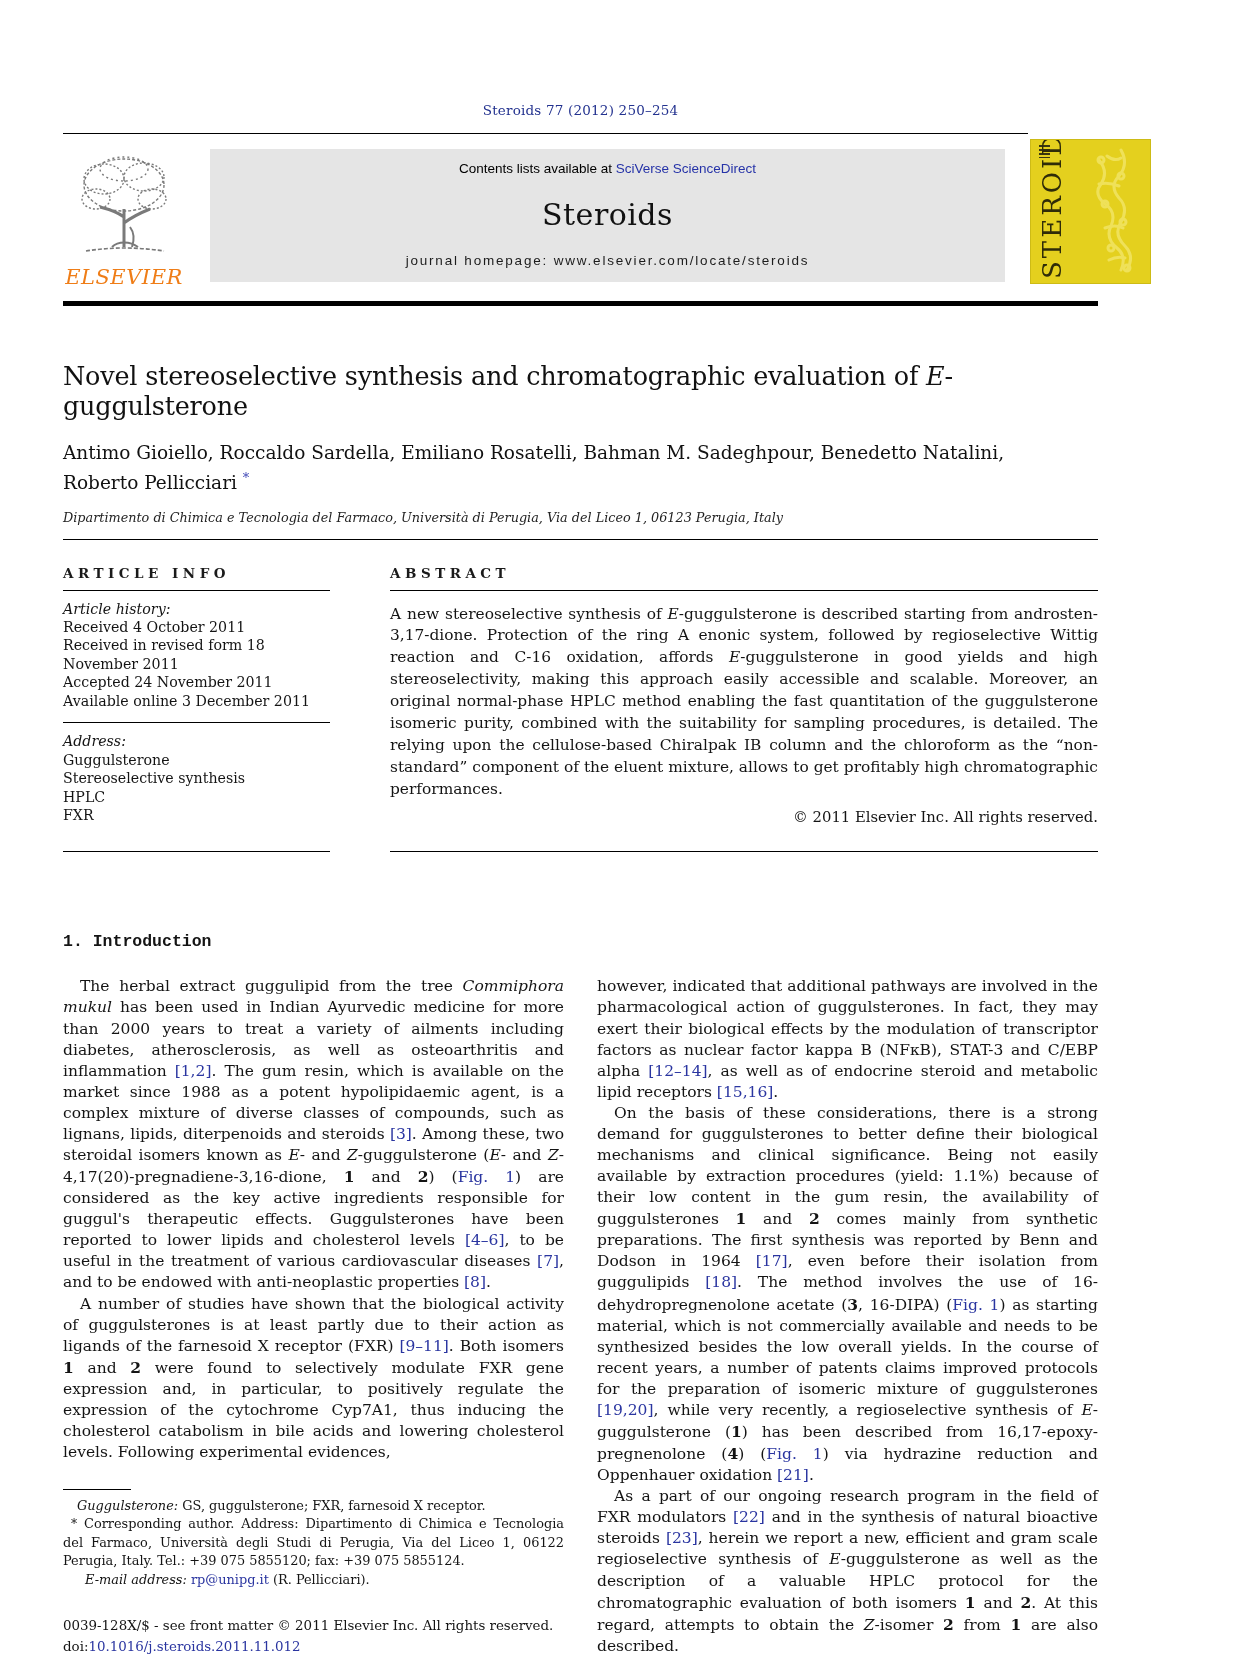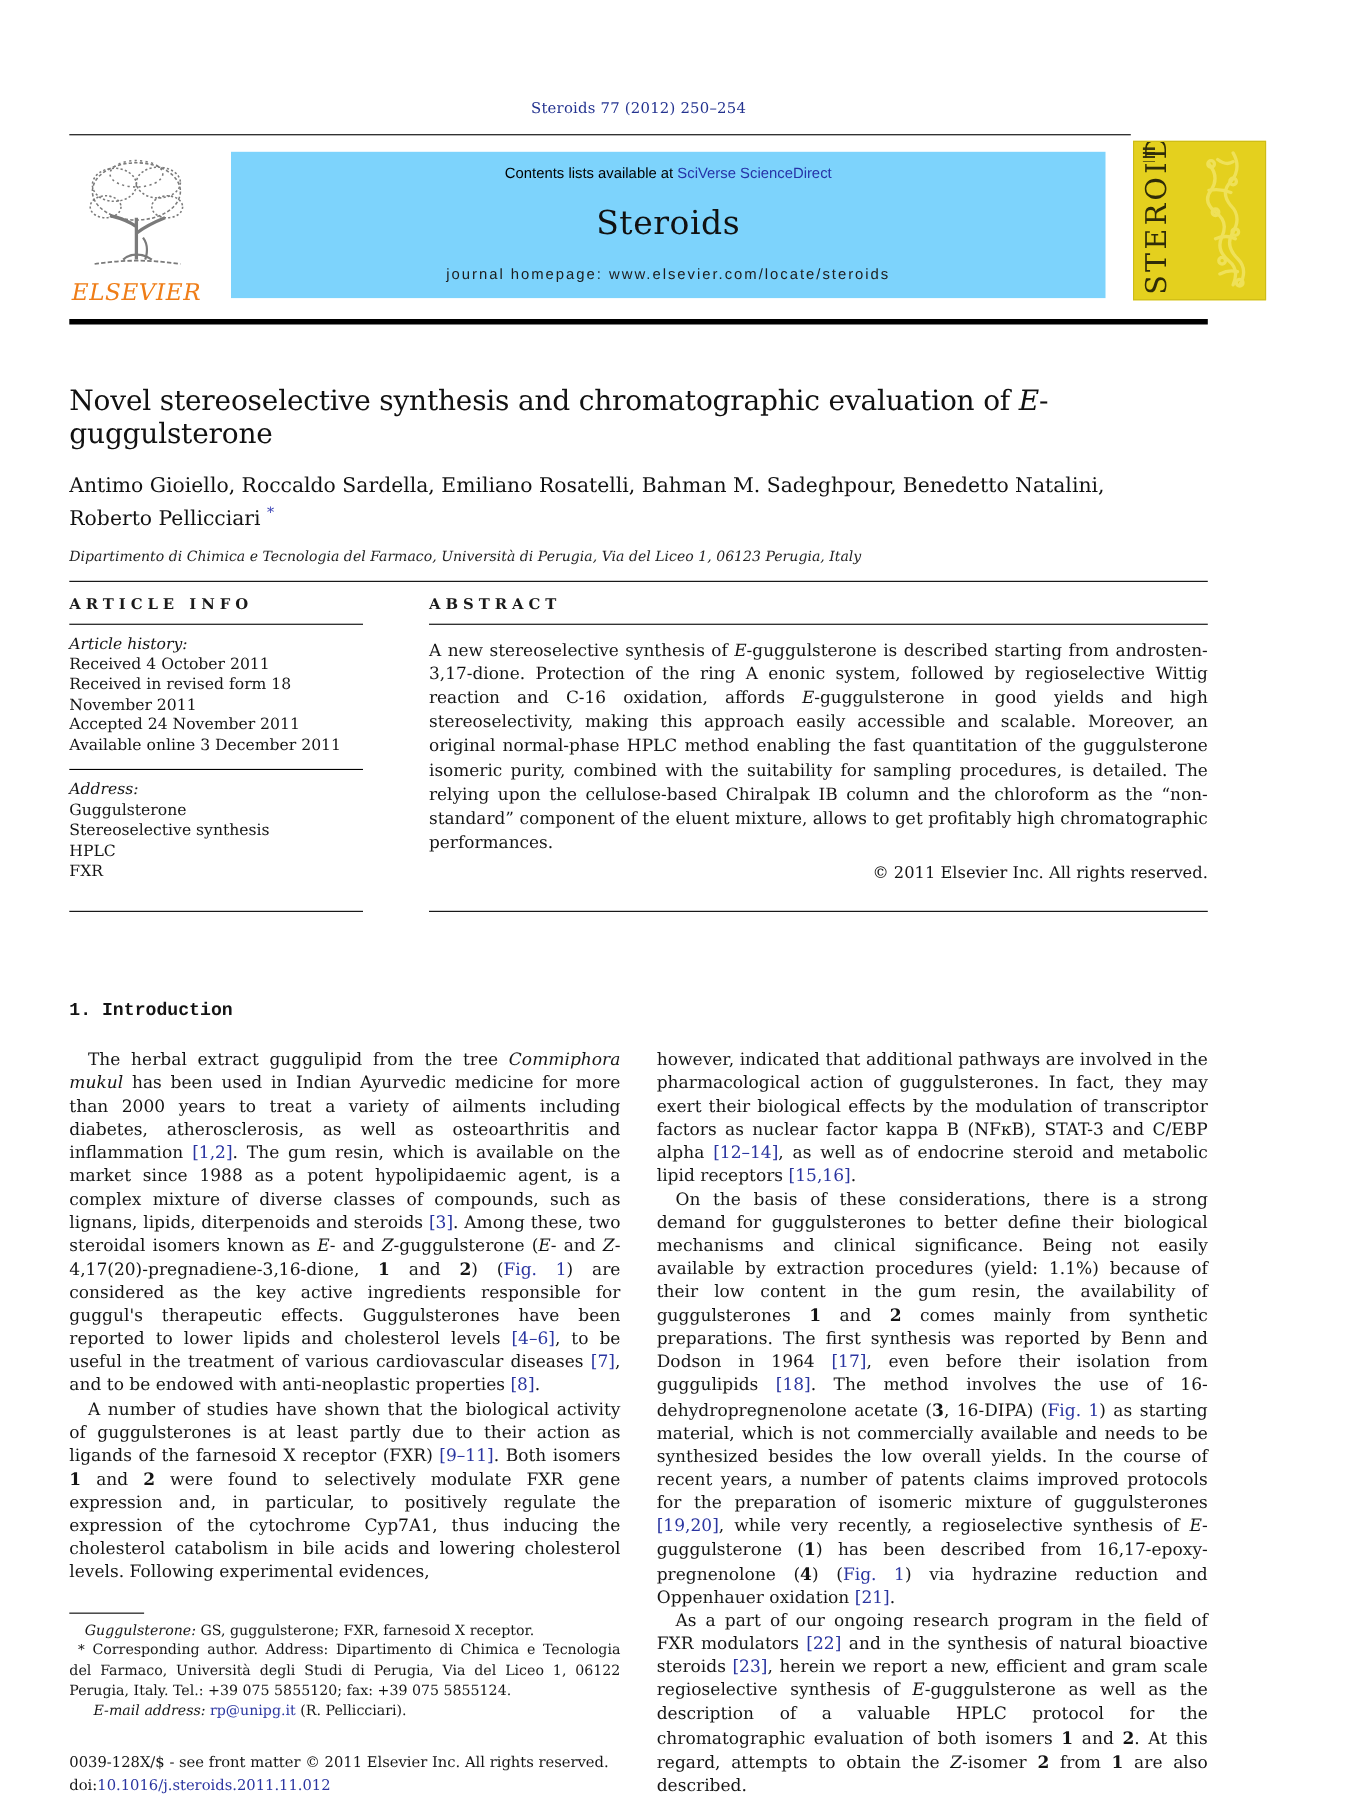--- a/index.html
+++ b/index.html
@@ -2,33 +2,33 @@
 <html lang="en"><head>
 <meta charset="utf-8">
 <style>
   html,body{margin:0;padding:0;background:#ffffff;}
   body{
     width:1241px;height:1654px;overflow:hidden;
     font-family:"DejaVu Serif","Liberation Serif",serif;
     color:#141414;
     -webkit-font-smoothing:antialiased;
   }
-  .page{position:relative;width:1188px;height:1654px;box-sizing:border-box;padding:1px 90px 0 63px;}
+  .page{position:relative;width:1188px;height:1654px;box-sizing:border-box;padding:12px 90px 0 63px;}
 
   
   .citation{padding-top:90px;text-align:center;font-size:13.5px;color:#23328f;letter-spacing:.2px;}
 
   .top-rule{margin-top:15px;width:965px;border-top:1.6px solid #000;height:0;}
 
   
   .masthead{margin-top:15px;display:flex;align-items:flex-start;height:145px;}
   .elsevier-block{width:122px;flex:0 0 122px;text-align:center;margin-top:2px;}
   .elsevier-block svg{display:block;margin:0 auto;}
   .elsevier-wordmark{font-family:"DejaVu Serif",serif;font-size:21px;color:#ef7d17;letter-spacing:.5px;margin-top:2px;font-style:italic;}
-  .mast-box{flex:0 0 795px;margin-left:25px;background:#7dd3fc;height:133px;box-sizing:border-box;
+  .mast-box{flex:0 0 795px;margin-left:25px;background:#e5e5e5;height:133px;box-sizing:border-box;
             display:flex;flex-direction:column;justify-content:space-between;text-align:center;
             padding:12px 10px 14px 10px;}
   .contents-line{font-family:"Liberation Sans",sans-serif;font-size:13.5px;color:#000;}
   .contents-line .lnk{color:#2633a8;}
   .mast-journal{font-size:30px;color:#111;letter-spacing:.5px;}
   .homepage-line{font-family:"Liberation Sans",sans-serif;font-size:13.5px;letter-spacing:1.8px;color:#1c1c1c;}
   .cover{flex:0 0 121px;margin-left:25px;margin-top:-10px;height:145px;position:relative;
          background:#e4d01e;border:1px solid #cdbb16;box-sizing:border-box;overflow:hidden;}
   .cover svg{position:absolute;right:0;top:0;}
   .cover-emblem{position:absolute;left:8px;top:5px;width:11px;height:13px;
@@ -41,21 +41,21 @@
 
   
   .article-title{margin-top:55px;font-size:25.5px;letter-spacing:-.2px;color:#111;}
   .authors{margin-top:18px;font-size:18.5px;line-height:1.55;color:#111;}
   .authors .author-star{color:#3b43b5;vertical-align:super;font-size:70%;text-decoration:none;}
   .affiliation{margin-top:12px;font-style:italic;font-size:12.8px;color:#222;}
 
   .section-rule{margin-top:14px;border-top:1.2px solid #000;height:0;}
 
   
-  .info-grid{margin-top:13px;display:grid;grid-template-columns:267px 1fr;column-gap:60px;}
+  .info-grid{margin-top:25px;display:grid;grid-template-columns:267px 1fr;column-gap:60px;}
   .info-cell,.abs-cell{border-bottom:1.2px solid #000;position:relative;padding-bottom:26px;}
   .block-heading{font-size:13.5px;font-weight:bold;letter-spacing:4.5px;color:#1a1a1a;}
   .head-rule{margin-top:9px;border-top:1.2px solid #000;height:0;}
   .mid-rule{margin-top:12px;border-top:1.2px solid #000;height:0;}
   .info-text{font-size:14.2px;line-height:1.3;margin-top:9px;}
   .info-label{font-style:italic;}
   .info-text div{margin:0;}
   .abs-body{margin-top:13px;font-size:15.4px;line-height:1.42;text-align:justify;}
   .abs-copyright{margin-top:8px;text-align:right;font-size:14.8px;}
 

